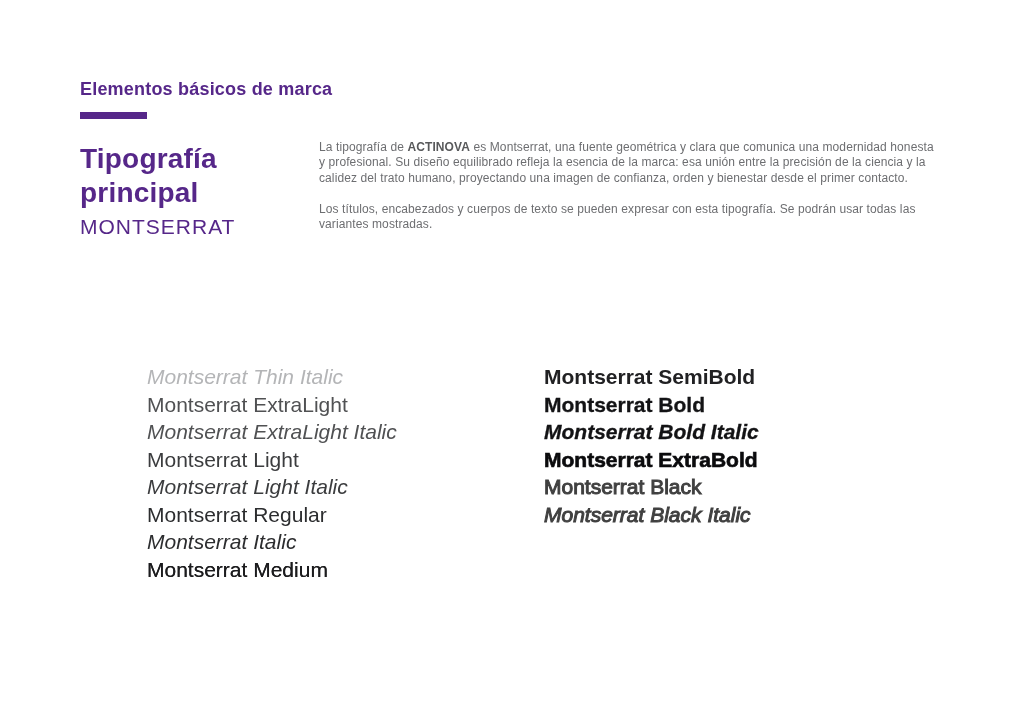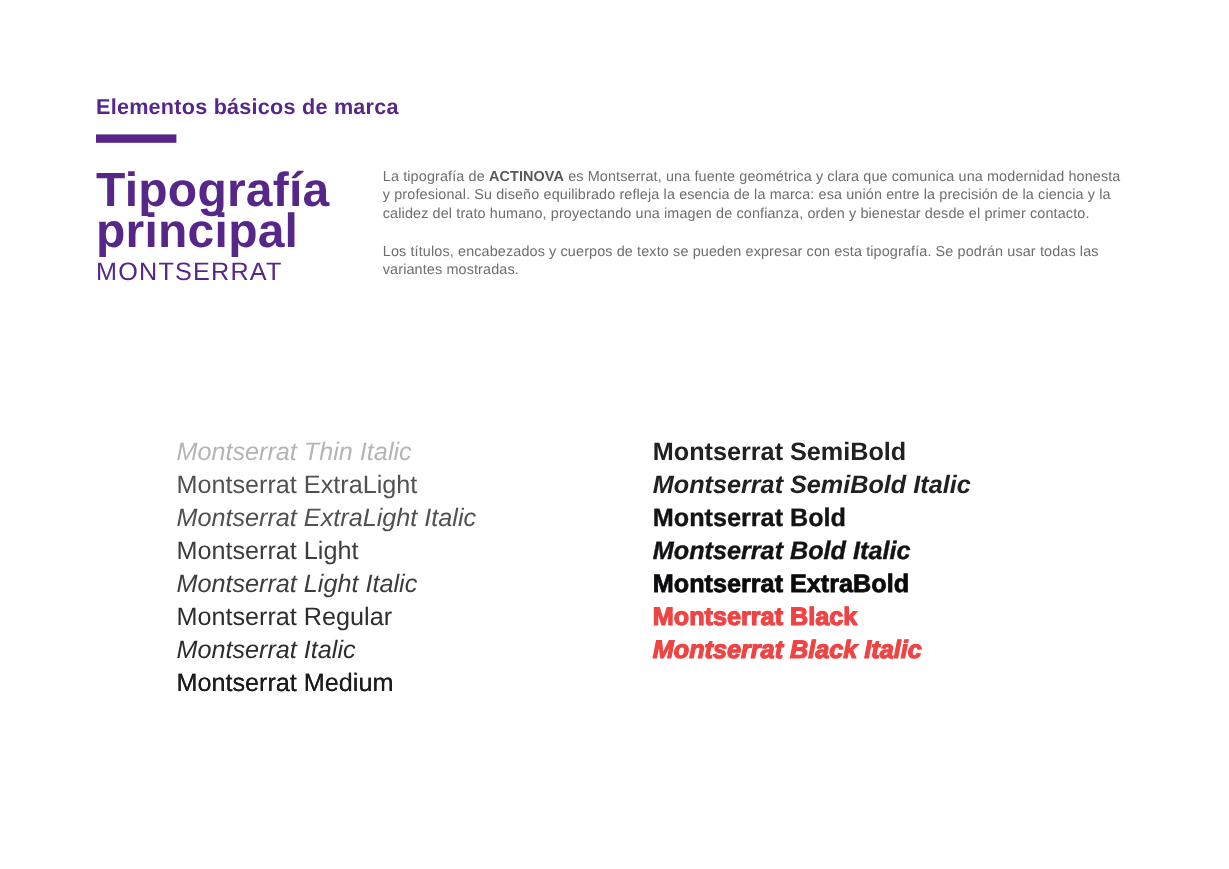--- a/index.html
+++ b/index.html
@@ -33,21 +33,21 @@
   }
 
   
   .title-block {
     position: absolute;
     left: 80px;
     top: 142px;
     color: var(--accent, #562789);
   }
   .title-main {
-    font-size: 40px;
+    font-size: 28px;
     line-height: 34px;
     font-weight: 800;
     letter-spacing: 0.2px;
   }
   .title-font-name {
     margin-top: 5px;
     font-size: 21px;
     font-weight: 400;
     letter-spacing: 1px;
     color: var(--accent, #562789);
@@ -93,21 +93,21 @@
 
   
   .w-thin        { color: #b4b5b7; }
   .w-extralight  { color: #505153; }
   .w-light       { color: #3b3c3e; }
   .w-regular     { color: #2c2d2f; }
   .w-medium      { color: #1c1c1e; text-shadow: 0 0 0.35px currentColor; }
   .w-semibold    { color: #212123; font-weight: 700; }
   .w-bold        { color: #131315; font-weight: 700; -webkit-text-stroke: 0.3px currentColor; }
   .w-extrabold   { color: #0b0b0d; font-weight: 700; -webkit-text-stroke: 0.65px currentColor; }
-  .w-black       { color: #ef4444; font-weight: 700; -webkit-text-stroke: 1px currentColor; }
+  .w-black       { color: #404040; font-weight: 400; -webkit-text-stroke: 1px currentColor; }
 </style>
 </head>
 <body style="background: rgb(255, 255, 255);">
 
 <div class="section-header">
   <div class="section-title">Elementos básicos de marca</div>
 </div>
 <div class="section-underline"></div>
 
 <div class="title-block">
@@ -129,20 +129,19 @@
       <div class="spec w-extralight">Montserrat ExtraLight</div>
       <div class="spec w-extralight it">Montserrat ExtraLight Italic</div>
       <div class="spec w-light">Montserrat Light</div>
       <div class="spec w-light it">Montserrat Light Italic</div>
       <div class="spec w-regular">Montserrat Regular</div>
       <div class="spec w-regular it">Montserrat Italic</div>
       <div class="spec w-medium">Montserrat Medium</div>
     </div>
   <div class="spec-col right">
       <div class="spec w-semibold">Montserrat SemiBold</div>
-      <div class="spec w-semibold it">Montserrat SemiBold Italic</div>
       <div class="spec w-bold">Montserrat Bold</div>
       <div class="spec w-bold it">Montserrat Bold Italic</div>
       <div class="spec w-extrabold">Montserrat ExtraBold</div>
       <div class="spec w-black">Montserrat Black</div>
       <div class="spec w-black it">Montserrat Black Italic</div>
     </div>
 </div>
 
 </body></html>

